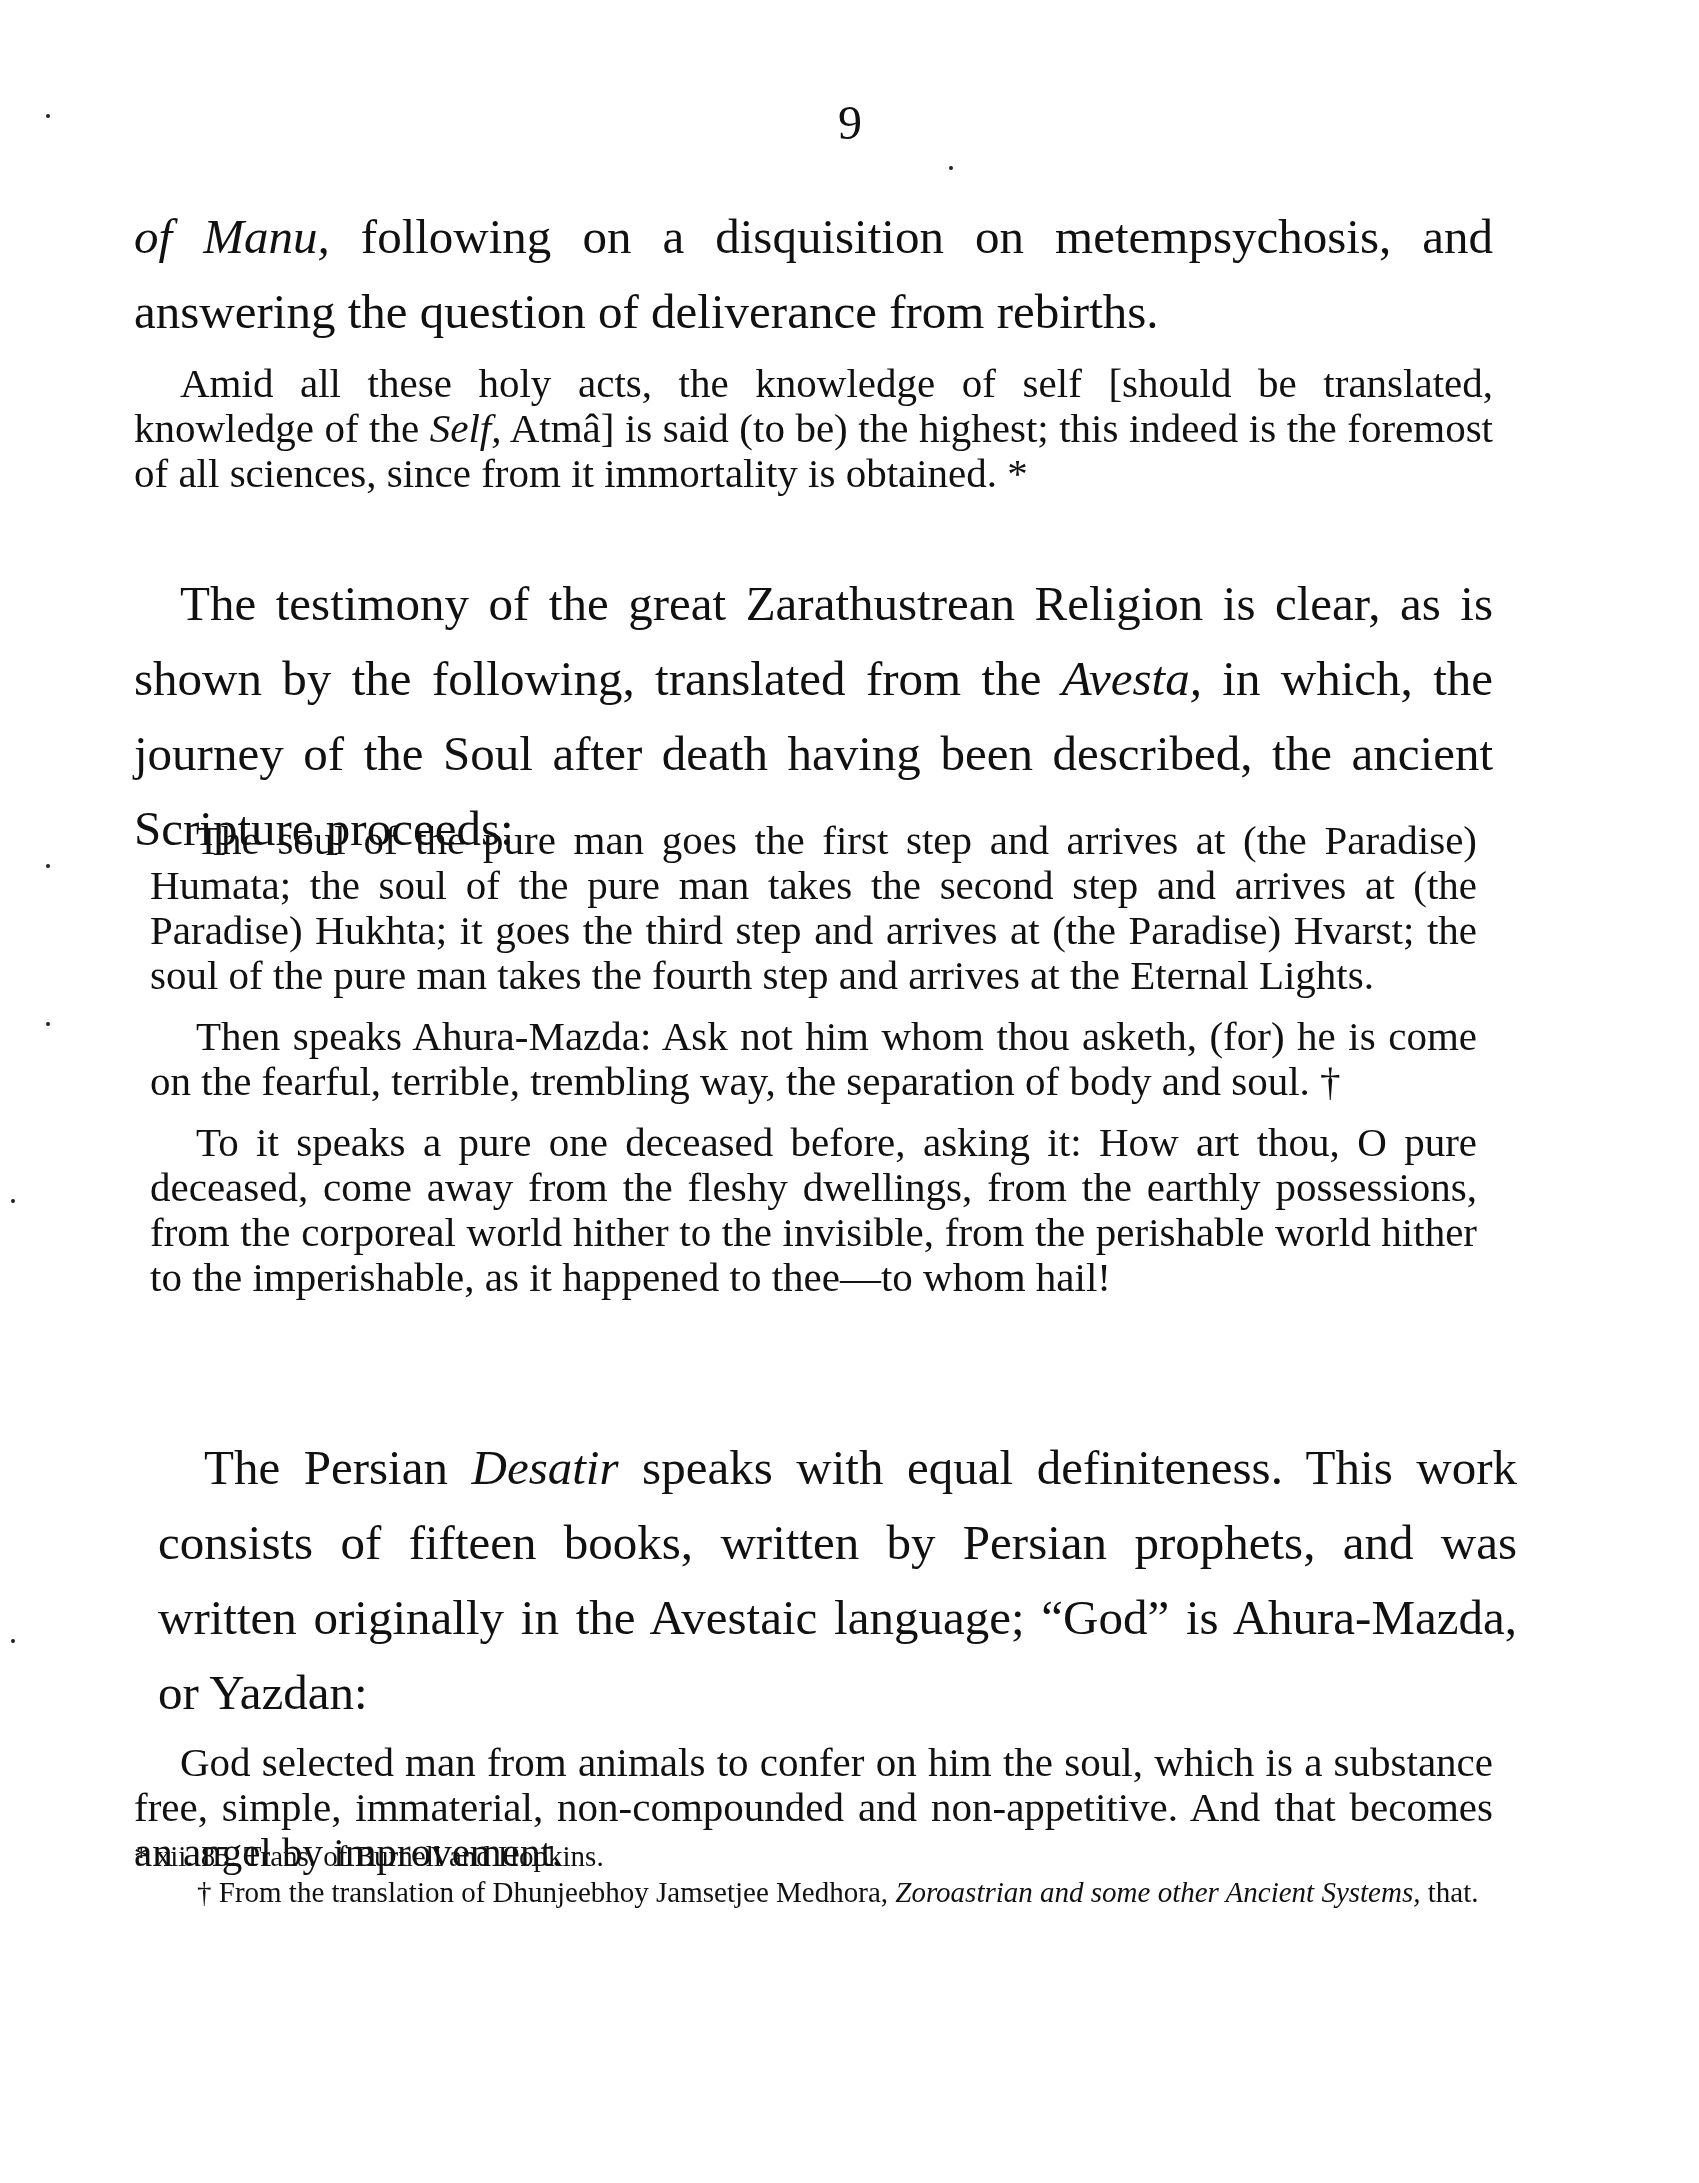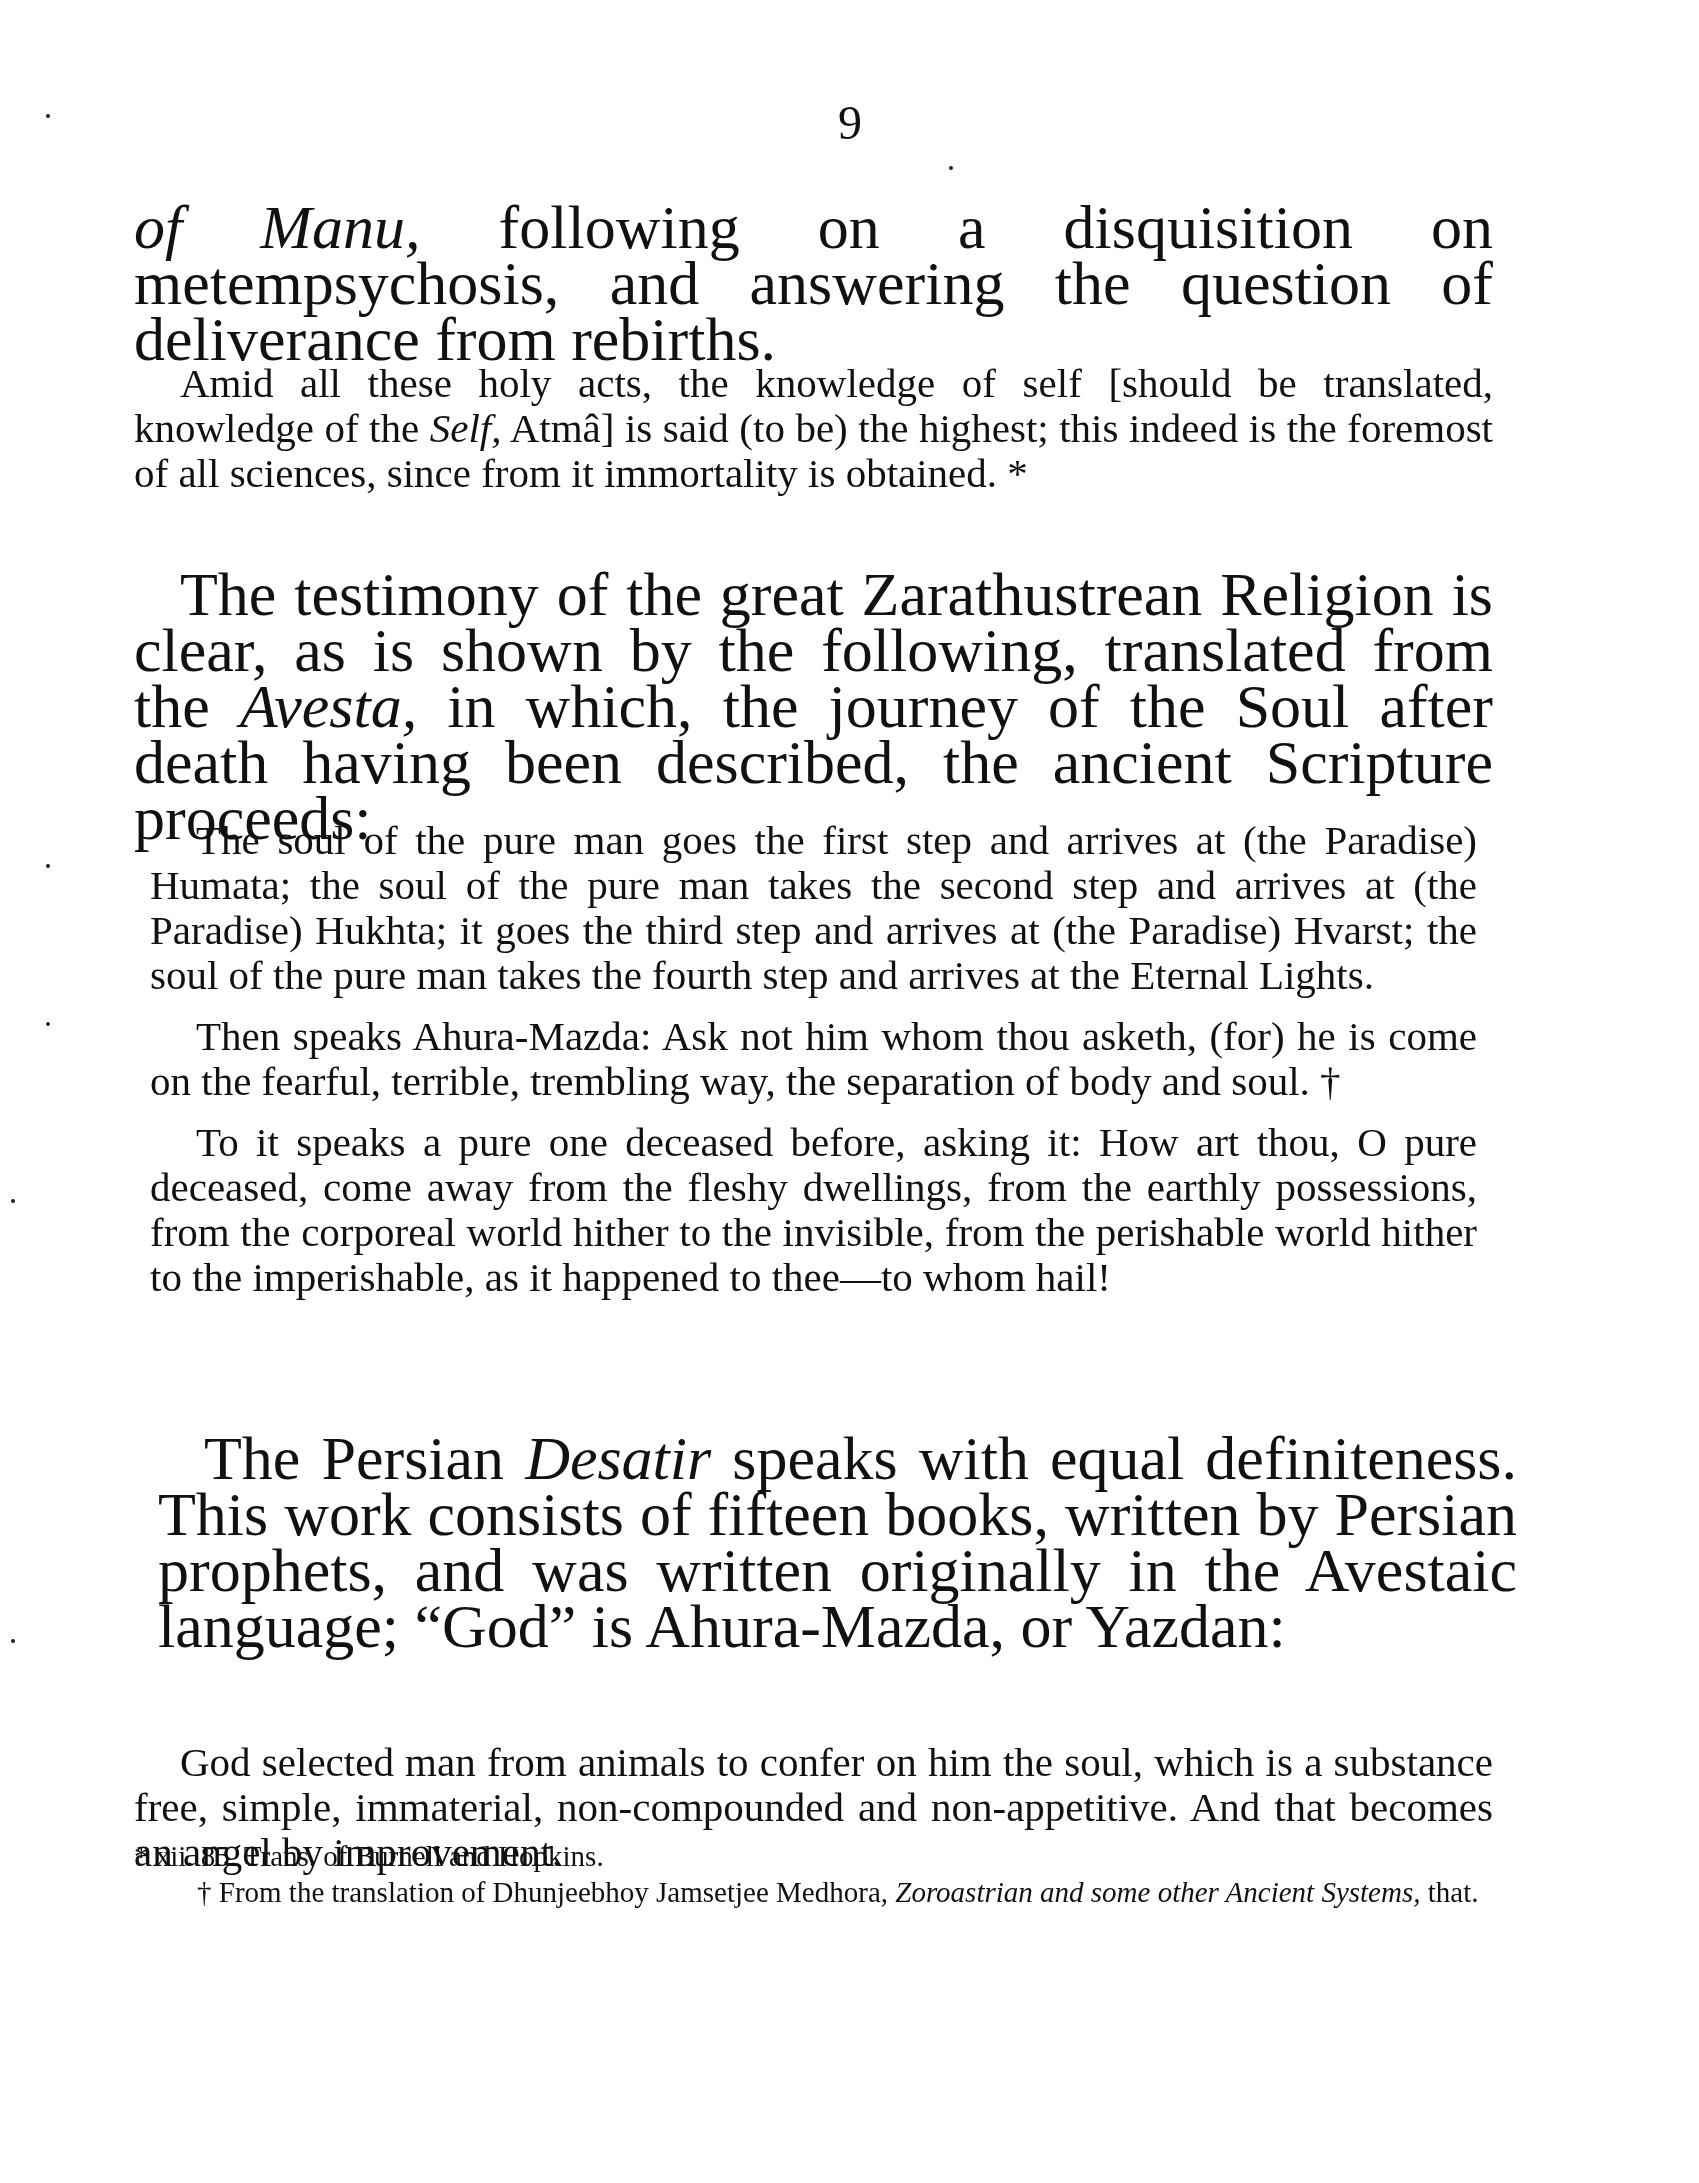--- a/index.html
+++ b/index.html
@@ -1,21 +1,21 @@
 <!DOCTYPE html>
 <html style="font-size:10px"><head>
 <meta charset="utf-8">
 <style>
   html, body { margin: 0; padding: 0; background: #ffffff; }
   body { width: 1700px; height: 2183px; position: relative; overflow: hidden;
          font-family: "Liberation Serif", "DejaVu Serif", serif; color: #111; }
   .page-number { position: absolute; top: 95px; left: 0; width: 1700px; text-align: center;
                  font-size: 48px; }
   .block { position: absolute; left: 134px; width: 1359px; text-align: justify; }
-  .large { font-size: 62px; line-height: 56px; }
+  .large { font-size: 49px; line-height: 75px; }
   .small { font-size: 41px; line-height: 45px; }
   .indent { text-indent: 46px; }
   .quote p { margin: 16px; }
   em { font-style: italic; }
   .foot { position: absolute; left: 134px; width: 1359px; font-size: 29px; line-height: 37px; }
   .foot1 { text-align: left; top: 1838px; }
   .foot2 { top: 1874px; text-indent: 63px; text-align: justify; }
   .speck { position: absolute; width: 3.8px; height: 3.8px; background: #222; border-radius: 50%; }
 </style>
 </head>

